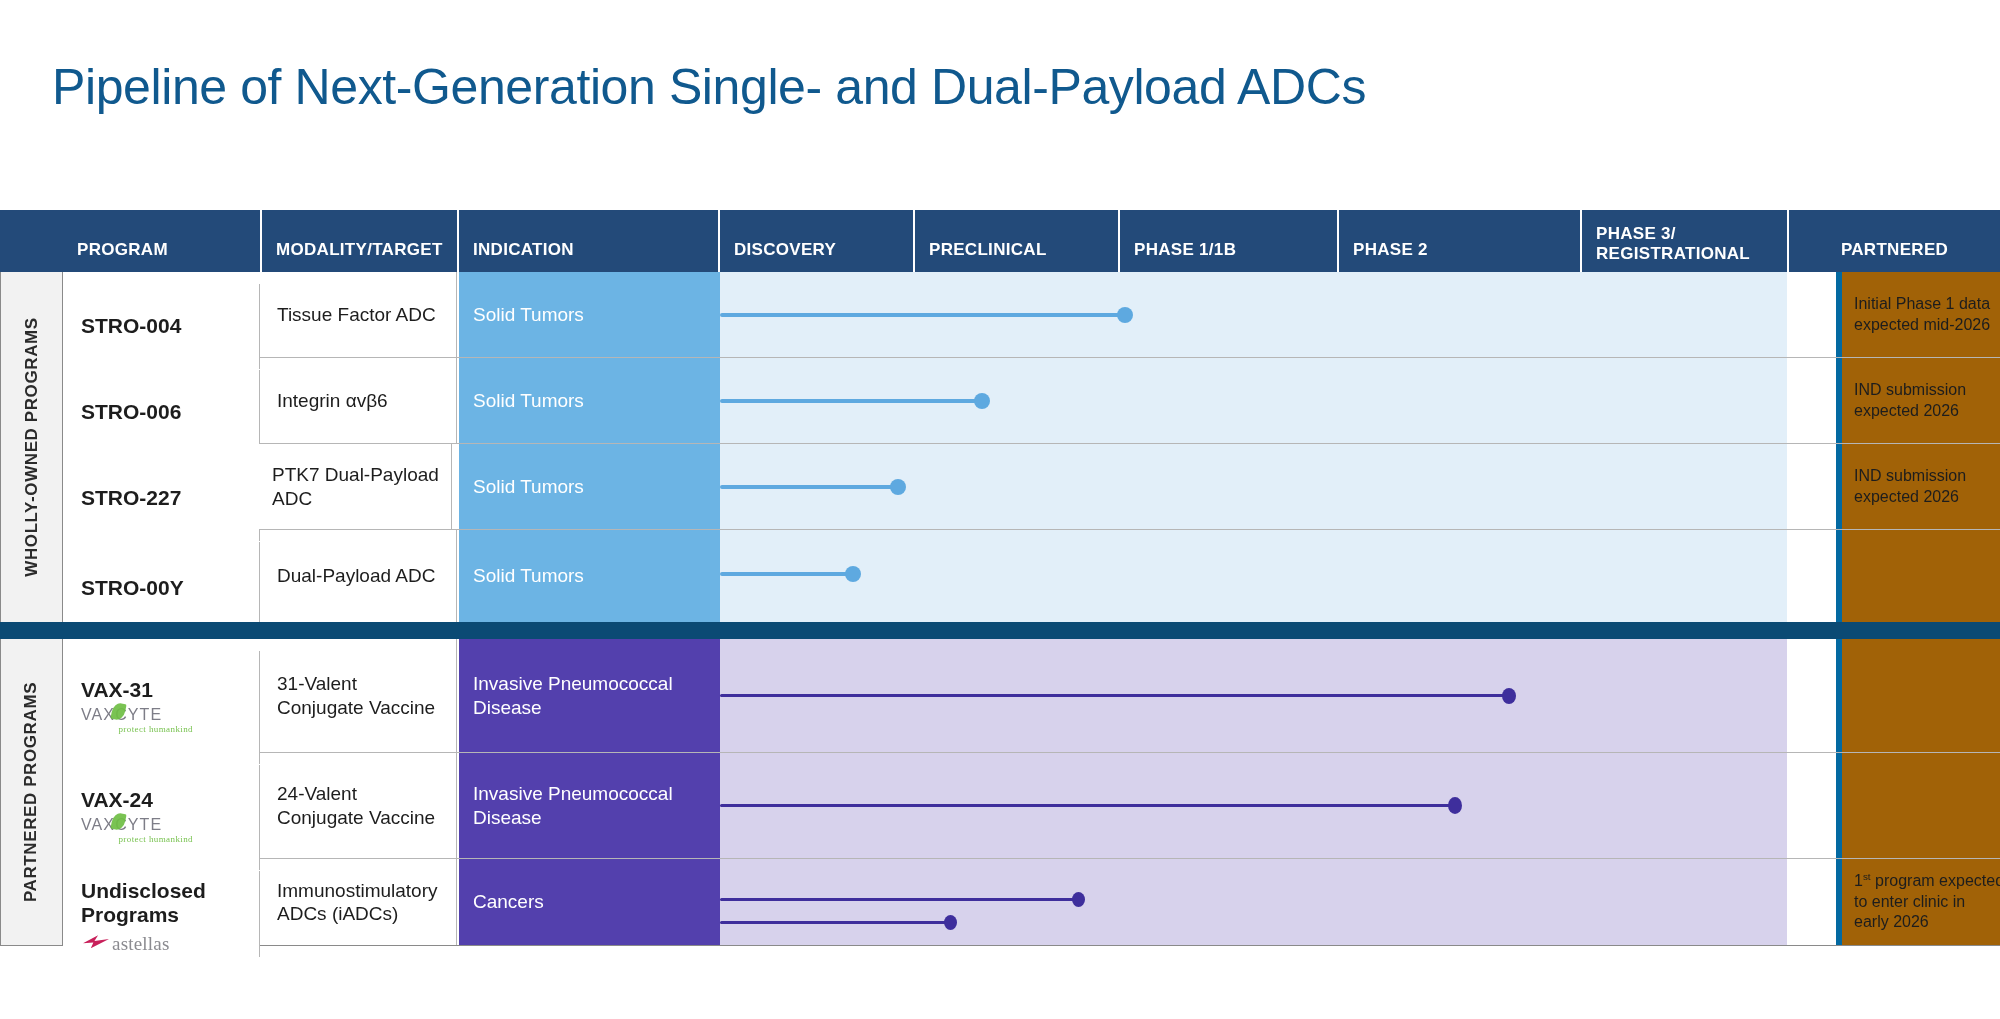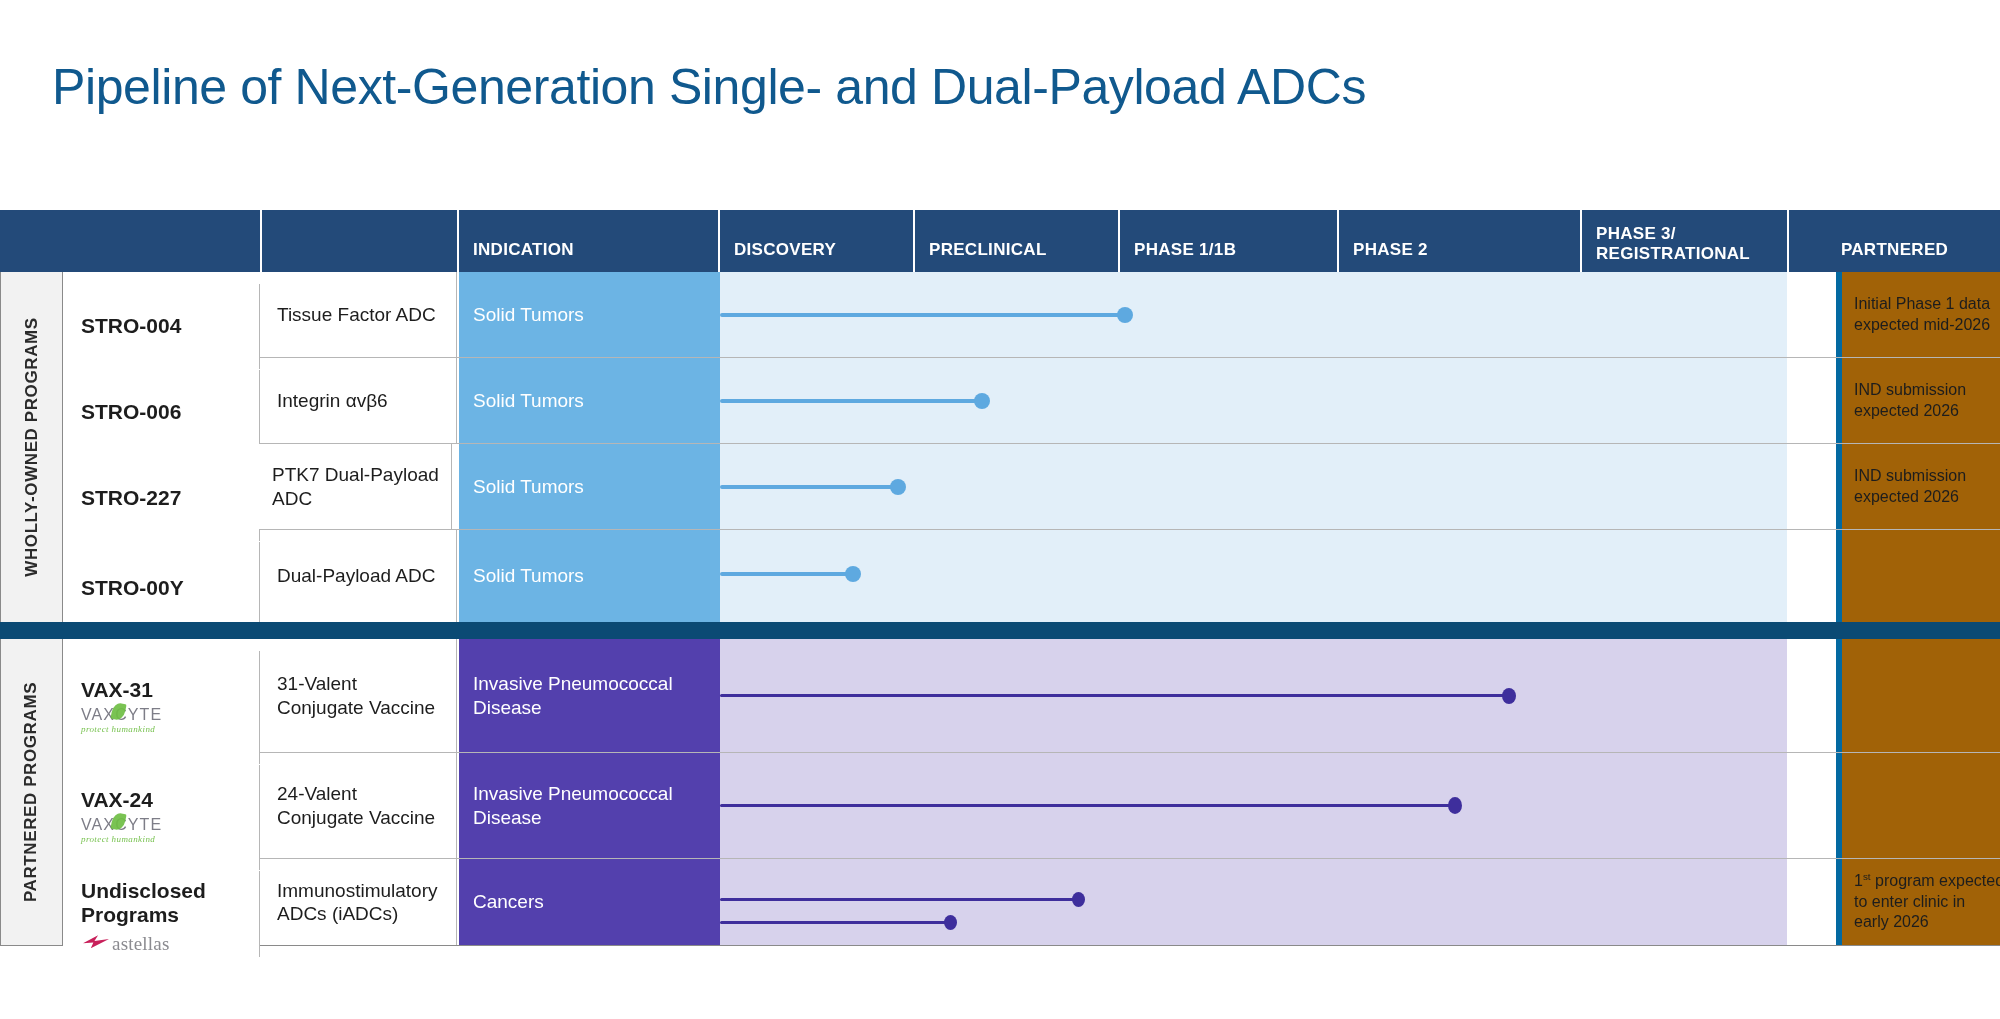--- a/index.html
+++ b/index.html
@@ -175,24 +175,24 @@
     background:#6FBE44;
     border-radius:60% 10% 60% 10%;
     transform:rotate(12deg);
     opacity:.92;
   }
   .logo-vaxcyte .vx-tag{
     margin-top:2px;
     font-size:9px;
     color:#6FBE44;
     font-family:"Liberation Serif", serif;
-    font-style:italic;
     letter-spacing:.4px;
     line-height:1;
     opacity:.95;
+    text-align:right;
   }
   .logo-astellas{
     margin-top:4px;
     position:relative;
     display:flex; align-items:center;
     height:26px;
   }
   .logo-astellas .ast-mark{
     width:30px; height:20px;
     position:relative;
@@ -216,22 +216,24 @@
 </head>
 <body>
 
 <div class="page-title">Pipeline of Next-Generation Single- and Dual-Payload ADCs</div>
 
 <div class="pipeline">
 
   <div class="hdr-row">
     <div class="hdr-corner"></div>
 
+    <div class="hdr-cell" style="left:63px;width:197px;">PROGRAM</div>
     <div class="hdr-sep" style="left:260px;"></div>
 
+    <div class="hdr-cell" style="left:262px;width:195px;">MODALITY/TARGET</div>
     <div class="hdr-sep" style="left:457px;"></div>
 
     <div class="hdr-cell" style="left:459px;width:259px;">INDICATION</div>
     <div class="hdr-sep" style="left:718px;"></div>
 
     <div class="hdr-cell" style="left:720px;width:193px;">DISCOVERY</div>
     <div class="hdr-sep" style="left:913px;"></div>
 
     <div class="hdr-cell" style="left:915px;width:203px;">PRECLINICAL</div>
     <div class="hdr-sep" style="left:1118px;"></div>

